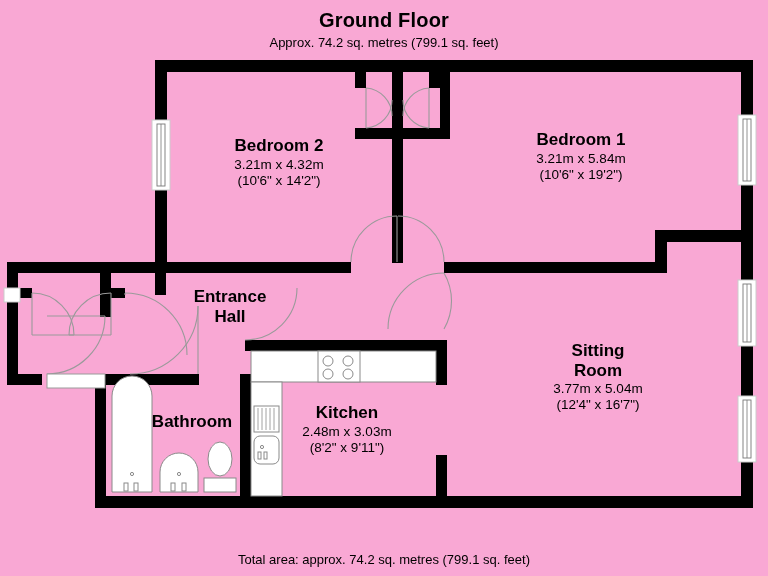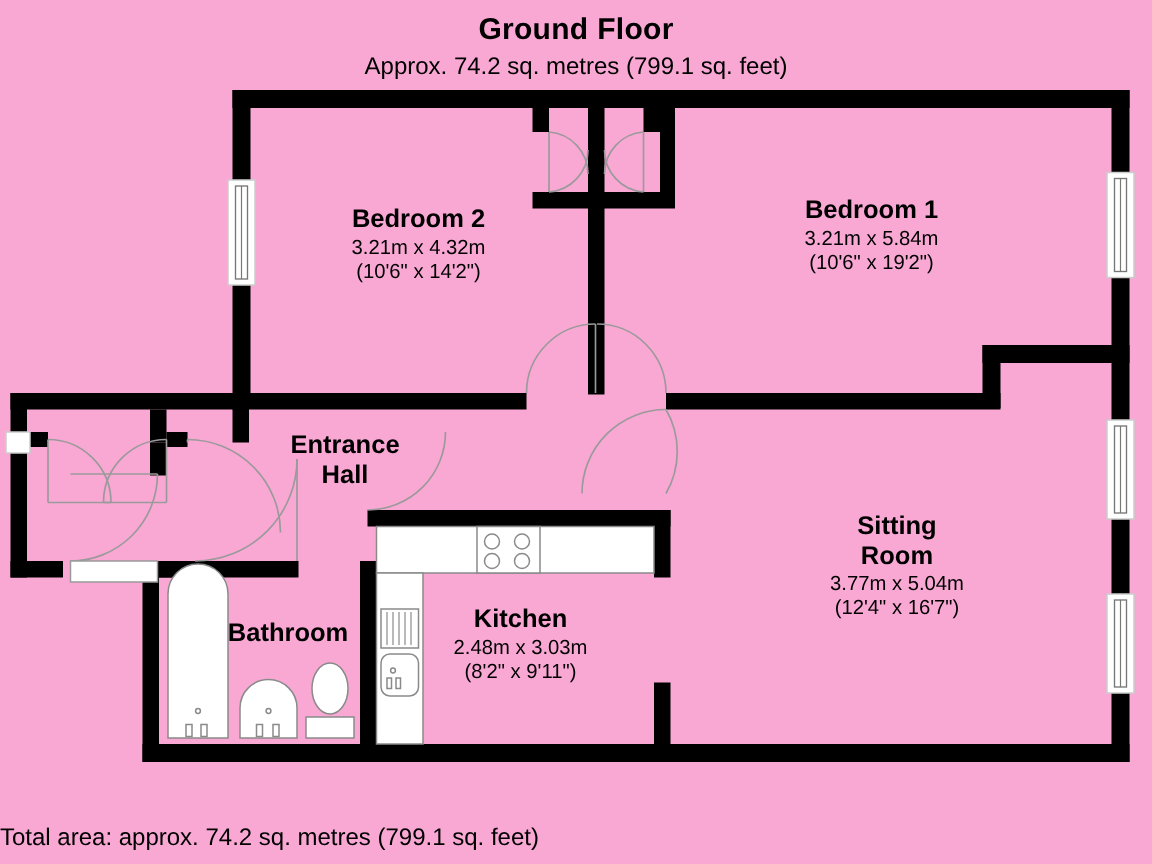--- a/index.html
+++ b/index.html
@@ -29,32 +29,32 @@
     text-align: center;
   }
   .header-title {
     font-size: 20px;
     font-weight: bold;
     letter-spacing: 0.2px;
     margin-top: 9px;
     line-height: 1.1;
   }
   .header-subtitle {
-    font-size: 16px;
+    font-size: 13px;
     font-weight: normal;
     margin-top: 5px;
     line-height: 1.1;
   }
   .footer {
     position: absolute;
     bottom: 8px;
     left: 0;
     width: 768px;
-    text-align: left;
-    font-size: 16px;
+    text-align: center;
+    font-size: 13px;
     line-height: 1.2;
   }
   svg.plan {
     position: absolute;
     top: 0;
     left: 0;
   }
   .room-label {
     font-family: "Liberation Sans", sans-serif;
     text-anchor: middle;

